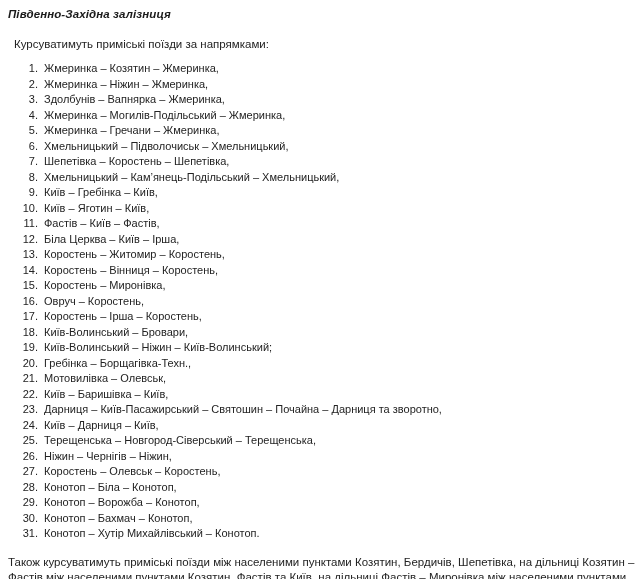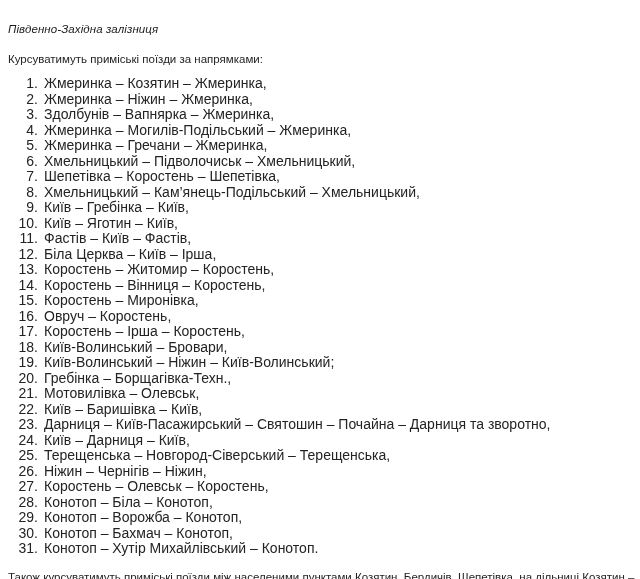--- a/index.html
+++ b/index.html
@@ -15,43 +15,43 @@
     color: #232323;
     -webkit-font-smoothing: antialiased;
   }
   #doc {
     width: 640px;
     padding: 0;
     box-sizing: border-box;
   }
   .doc-title {
     font-size: 11.5px;
-    font-weight: normal;
+    font-weight: bold;
     font-style: italic;
     color: #1a1a1a;
     margin: 0;
-    padding: 22px 8px 0 8px;
+    padding: 7px 8px 0 8px;
     line-height: 15.5px;
     letter-spacing: 0.1px;
   }
   .intro-para {
     font-size: 11.5px;
     line-height: 15.5px;
     margin: 0;
-    padding: 14px 8px 0 8px;
+    padding: 14px 8px 0 14px;
     color: #232323;
   }
   ol.route-list {
     margin: 9px 0 0 0;
     padding: 0 8px 0 44px;
     list-style: none;
     counter-reset: routeitem;
   }
   ol.route-list > li {
-    font-size: 14px;
+    font-size: 11px;
     line-height: 15.5px;
     color: #232323;
     position: relative;
     white-space: nowrap;
     counter-increment: routeitem;
   }
   ol.route-list > li::before {
     content: counter(routeitem) ".";
     position: absolute;
     left: -44px;

